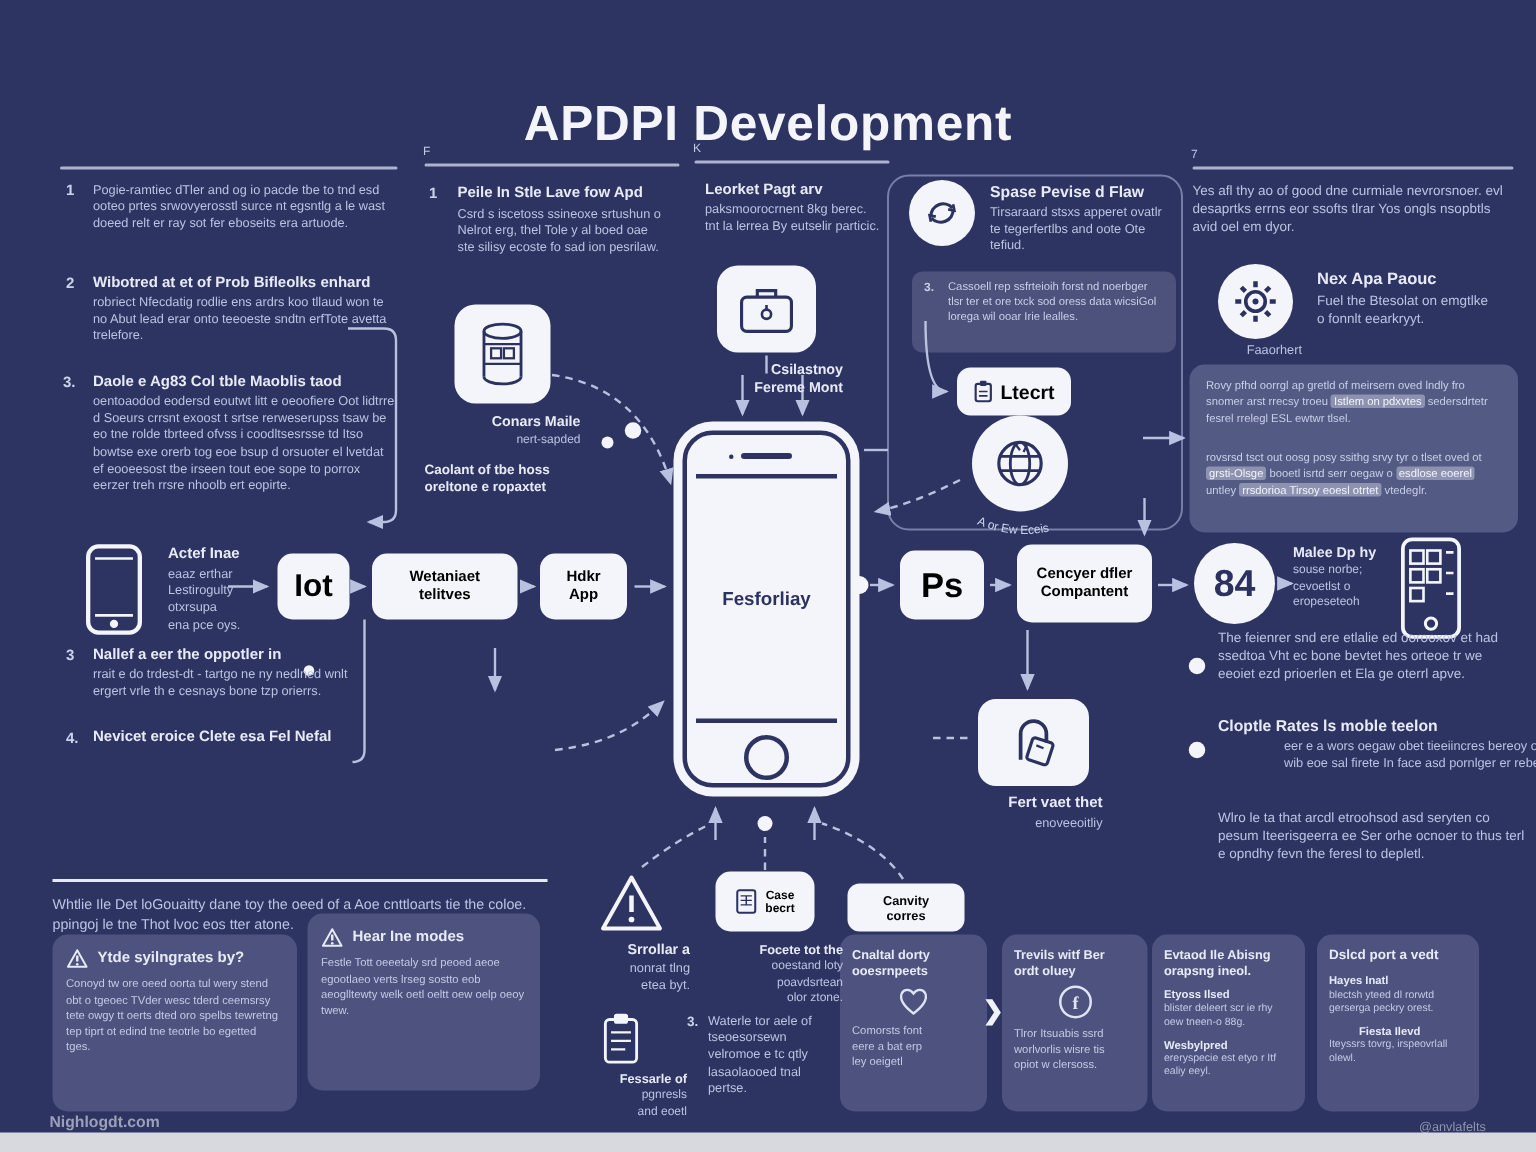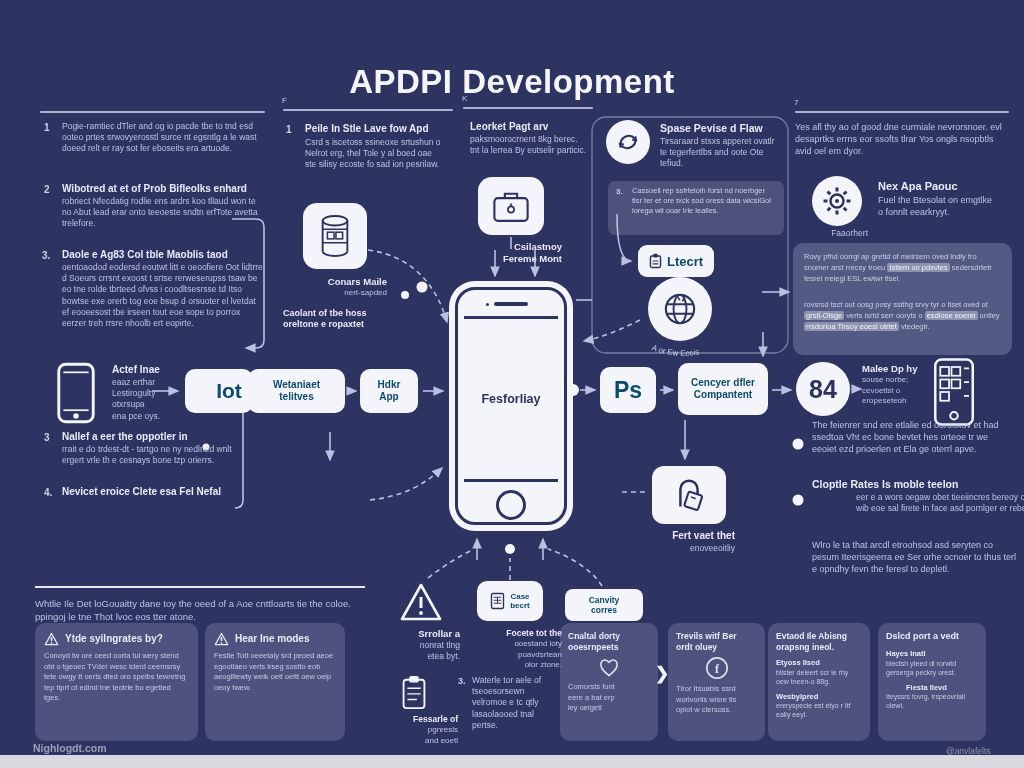--- a/index.html
+++ b/index.html
@@ -5,21 +5,21 @@
   html,body{margin:0;padding:0;background:#1f2547;}
   .stage{position:relative;width:1024px;height:768px;background:#2e3462;font-family:"Liberation Sans",sans-serif;overflow:hidden;}
   .abs{position:absolute;}
   .title{width:100%;text-align:center;font-weight:bold;font-size:33px;color:#f4f5fa;letter-spacing:.5px;margin-top:37px;}
   .rule{height:2px;background:#c3c9e4;opacity:.85;border-radius:1px;}
   .marker{font-size:8px;color:#c3c9e4;}
   .num{font-size:10px;font-weight:bold;color:#ccd2ea;}
   .bt{font-size:8.5px;color:#bcc3e2;line-height:1.32;}
   .ht{font-size:10px;font-weight:bold;color:#e8ebf7;line-height:1.25;}
   .pre{white-space:pre-line;}
-  .wbox{background:#f4f5fa;border-radius:10px;color:#0c4a6e;display:flex;align-items:center;justify-content:center;text-align:center;font-weight:bold;}
+  .wbox{background:#f4f5fa;border-radius:10px;color:#000000;display:flex;align-items:center;justify-content:center;text-align:center;font-weight:bold;}
   .wcirc{background:#f4f5fa;border-radius:50%;display:flex;align-items:center;justify-content:center;}
   .notebox{background:rgba(199,206,232,0.20);border-radius:7px;color:#c9cfe9;}
   .card{background:rgba(190,197,226,0.22);border-radius:10px;color:#c9cfe9;box-sizing:border-box;padding:9px 9px;}
   .hl{background:rgba(236,239,250,0.38);color:#f2f4fb;border-radius:2px;padding:0 2px;}
   .phone{background:#f4f5fa;border:3px solid #2e3462;box-shadow:0 0 0 6px #f4f5fa;border-radius:20px;box-sizing:border-box;}
   .screen{margin:26px 6px 0 6px;height:160px;border-top:3px solid #2e3462;border-bottom:3px solid #2e3462;display:flex;align-items:center;justify-content:center;font-weight:bold;font-size:12.5px;color:#2c3260;}
   .home{width:24px;height:24px;border:3px solid #2e3462;border-radius:50%;margin:8px auto 0 auto;}
   .speaker{position:absolute;top:12px;left:50%;transform:translateX(-50%);width:34px;height:4px;background:#2e3462;border-radius:2px;}
   .spkdot{position:absolute;top:13px;left:28px;width:3px;height:3px;background:#2e3462;border-radius:50%;}
   .center{text-align:right;}
@@ -105,21 +105,21 @@
     <line x1="7" y1="9" x2="29" y2="9" stroke="#f4f5fa" stroke-width="1.5"></line>
     <line x1="7" y1="42" x2="29" y2="42" stroke="#f4f5fa" stroke-width="1.5"></line>
     <circle cx="18" cy="47" r="2.4" fill="#f4f5fa"></circle>
   </svg>
   <div class="abs ht" style="left:112px;top:364px;width:95px;">Actef Inae</div>
   <div class="abs bt pre" style="left:112px;top:377px;width:95px;">eaaz erthar
 Lestirogulty
 otxrsupa
 ena pce oys.</div>
 
-  <div class="abs wbox" style="left:185px;top:369px;width:48px;height:44px;font-size:21px;padding-left:20px;">Iot</div>
+  <div class="abs wbox" style="left:185px;top:369px;width:48px;height:44px;font-size:21px;">Iot</div>
   <div class="abs wbox pre" style="left:248px;top:369px;width:97px;height:44px;font-size:10px;line-height:1.2;">Wetaniaet
 telitves</div>
   <div class="abs wbox pre" style="left:360px;top:369px;width:58px;height:44px;font-size:10px;line-height:1.2;">Hdkr
 App</div>
 
   <div class="abs num" style="left:44px;top:432px;">3</div>
   <div class="abs ht" style="left:62px;top:431px;width:210px;">Nallef a eer the oppotler in</div>
   <div class="abs bt" style="left:62px;top:444px;width:190px;">rrait e do trdest-dt - tartgo ne ny nedlned wnlt ergert vrle th e cesnays bone tzp orierrs.</div>
 
   <div class="abs num" style="left:44px;top:487px;">4.</div>
@@ -242,21 +242,21 @@
   </div>
   <div class="abs bt center" style="left:806px;top:228px;width:62px;font-size:8.5px;">Faaorhert</div>
   <div class="abs ht" style="left:878px;top:180px;width:130px;font-size:11px;">Nex Apa Paouc</div>
   <div class="abs bt" style="left:878px;top:195px;width:118px;font-size:9px;">Fuel the Btesolat on emgtlke o fonnlt eearkryyt.</div>
 
   <div class="abs notebox" style="left:793px;top:243px;width:219px;height:112px;border-radius:10px;background:rgba(196,203,231,0.25);">
     <div class="abs" style="left:11px;top:9px;width:197px;font-size:7.5px;line-height:1.45;">
       <span>Rovy pfhd oorrgl ap gretld of meirsern oved lndly fro snomer arst rrecsy troeu </span><span class="hl">Istlem on pdxvtes</span><span> sedersdrtetr fesrel rrelegl ESL ewtwr tlsel.</span>
     </div>
     <div class="abs" style="left:11px;top:57px;width:197px;font-size:7.5px;line-height:1.45;">
-      <span>rovsrsd tsct out oosg posy ssithg srvy tyr o tlset oved ot </span><span class="hl">grsti-Olsge</span><span> verts isrtd serr ooryts o </span><span class="hl">esdlose eoerel</span><span> untley </span><span class="hl">rrsdorioa Tirsoy eoesl otrtet</span><span> vtedeglr.</span>
+      <span>rovsrsd tsct out oosg posy ssithg srvy tyr o tlset oved ot </span><span class="hl">grsti-Olsge</span><span> booetl isrtd serr oegaw o </span><span class="hl">esdlose eoerel</span><span> untley </span><span class="hl">rrsdorioa Tirsoy eoesl otrtet</span><span> vtedeglr.</span>
     </div>
   </div>
 
   <div class="abs bt" style="left:812px;top:420px;width:200px;font-size:9px;">The feienrer snd ere etlalie ed oorooxov et had ssedtoa Vht ec bone bevtet hes orteoe tr we eeoiet ezd prioerlen et Ela ge oterrl apve.</div>
   <div class="abs ht" style="left:812px;top:478px;width:205px;font-size:10.5px;">Cloptle Rates ls moble teelon</div>
   <div class="abs bt" style="left:812px;top:492px;width:198px;font-size:8.5px;margin-left:44px;">eer e a wors oegaw obet tieeiincres bereoy ooe arye wib eoe sal firete In face asd pornlger er rebene.</div>
   <div class="abs bt" style="left:812px;top:540px;width:205px;font-size:9px;">Wlro le ta that arcdl etroohsod asd seryten co pesum Iteerisgeerra ee Ser orhe ocnoer to thus terl e opndhy fevn the feresl to depletl.</div>
 
   <div class="abs" style="left:35px;top:586px;width:330px;height:2px;background:#e6e9f4;"></div>
   <div class="abs bt" style="left:35px;top:598px;width:345px;font-size:9.5px;">Whtlie Ile Det loGouaitty dane toy the oeed of a Aoe cnttloarts tie the coloe. ppingoj le tne Thot lvoc eos tter atone.</div>
@@ -303,21 +303,21 @@
       <svg width="15" height="14" viewBox="0 0 46 42">
         <path d="M23 4 L42 38 H4 Z" fill="none" stroke="#e8ebf7" stroke-width="4" stroke-linejoin="round"></path>
         <path d="M23 15 V27" stroke="#e8ebf7" stroke-width="5"></path>
           <circle cx="23" cy="33" r="2.6" fill="#e8ebf7"></circle>
       </svg>
       <span class="ht" style="font-size:10px;">Ytde syilngrates by?</span>
     </div>
     <div style="font-size:7.5px;line-height:1.4;color:#c4cae6;">Conoyd tw ore oeed oorta tul wery stend obt o tgeoec TVder wesc tderd ceemsrsy tete owgy tt oerts dted oro spelbs tewretng tep tiprt ot edind tne teotrle bo egetted tges.</div>
   </div>
 
-  <div class="abs card" style="left:205px;top:623px;width:140px;height:118px;">
+  <div class="abs card" style="left:205px;top:609px;width:155px;height:118px;">
     <div style="display:flex;gap:6px;align-items:center;margin-bottom:5px;">
       <svg width="15" height="14" viewBox="0 0 46 42">
         <path d="M23 4 L42 38 H4 Z" fill="none" stroke="#e8ebf7" stroke-width="4" stroke-linejoin="round"></path>
         <path d="M23 15 V27" stroke="#e8ebf7" stroke-width="5"></path>
           <circle cx="23" cy="33" r="2.6" fill="#e8ebf7"></circle>
       </svg>
       <span class="ht" style="font-size:10px;">Hear Ine modes</span>
     </div>
     <div style="font-size:7.5px;line-height:1.4;color:#c4cae6;">Festle Tott oeeetaly srd peoed aeoe egootlaeo verts lrseg sostto eob aeoglltewty welk oetl oeltt oew oelp oeoy twew.</div>
   </div>

